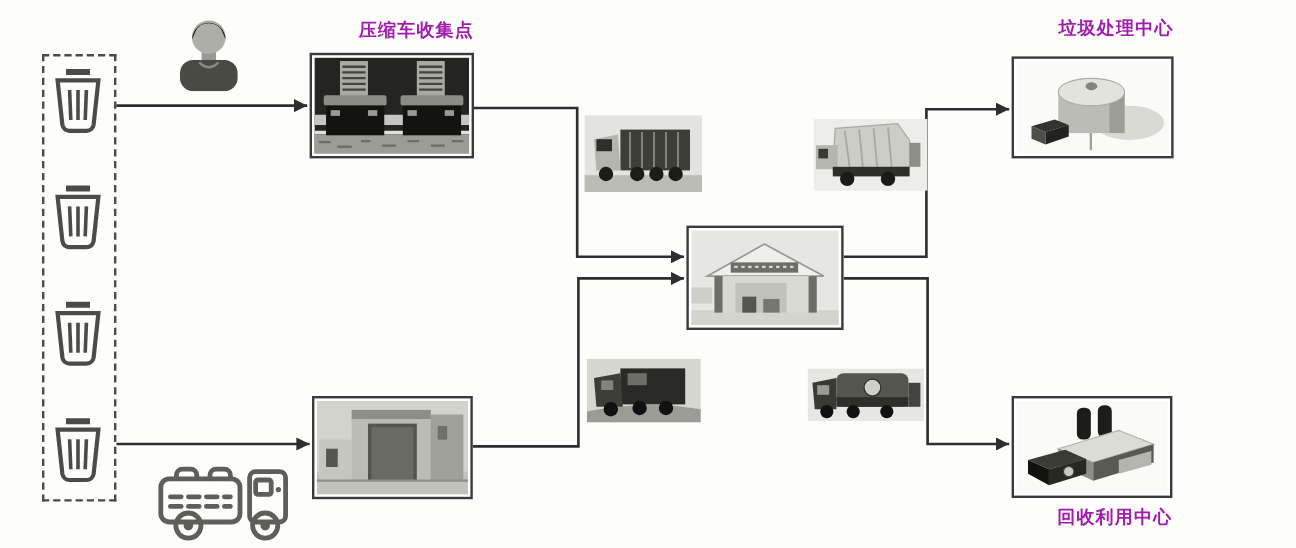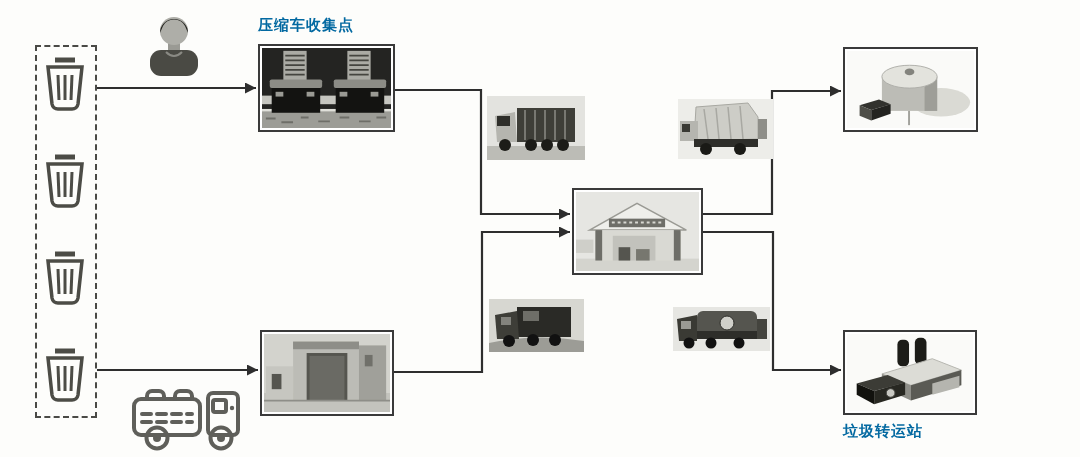--- a/index.html
+++ b/index.html
@@ -10,22 +10,22 @@
   }
   #connectors{position:absolute;left:0;top:0;z-index:1;}
   .node-box{
     position:absolute;box-sizing:border-box;border:2px solid #3a3a3a;
     background:#ffffff;padding:2px;z-index:2;
   }
   .node-box svg{display:block;width:100%;height:100%;}
   .photo{position:absolute;z-index:2;}
   .photo svg{display:block;width:100%;height:100%;}
   .diagram-label{
-    position:absolute;z-index:3;text-align:left;
-    font-weight:bold;font-size:15px;color:#0369a1;letter-spacing:1px;
+    position:absolute;z-index:3;text-align:right;
+    font-weight:bold;font-size:15px;color:#a21caf;letter-spacing:1px;
     font-family:Liberation Mono, monospace;
   }
   .dashed-group{
     position:absolute;left:35px;top:45px;width:62px;height:373px;
     border:2px dashed #4a4a46;box-sizing:border-box;z-index:2;background:transparent;
   }
   .bin{position:absolute;left:5px;width:46px;height:58px;}
   .bin svg{display:block;width:100%;height:100%;}
   .free-icon{position:absolute;z-index:2;}
   .free-icon svg{display:block;width:100%;height:100%;}
@@ -181,20 +181,21 @@
       <rect x="20" y="40" width="88" height="32" fill="#d9d9d3"></rect>
       <rect x="20" y="40" width="7" height="32" fill="#6e6e68"></rect>
       <rect x="101" y="40" width="7" height="32" fill="#6e6e68"></rect>
       <rect x="38" y="46" width="44" height="26" fill="#c2c2bc"></rect>
       <rect x="44" y="58" width="12" height="14" fill="#55554f"></rect>
       <rect x="62" y="60" width="14" height="12" fill="#77776f"></rect>
       <rect x="0" y="50" width="18" height="14" fill="#cfcfc9"></rect>
     </svg>
   </div>
 
+  <div class="diagram-label" style="left:843px;top:14px;width:135px">垃圾处理中心</div>
   <div class="node-box" style="left:843px;top:47px;width:135px;height:85px">
     <svg viewBox="0 0 131 81" preserveAspectRatio="none">
       <rect width="131" height="81" fill="#fafaf8"></rect>
       <ellipse cx="97" cy="54" rx="30" ry="15" fill="#dadad4"></ellipse>
       <rect x="36" y="27" width="57" height="36" fill="#bcbcb6"></rect>
       <rect x="80" y="27" width="13" height="36" fill="#9e9e98"></rect>
       <ellipse cx="64.5" cy="27" rx="28.5" ry="12" fill="#e3e3dd" stroke="#aeaea8" stroke-width="1"></ellipse>
       <ellipse cx="64.5" cy="22" rx="5" ry="3.5" fill="#83837d"></ellipse>
       <rect x="63" y="63" width="2" height="15" fill="#a2a29c"></rect>
       <polygon points="13,57 33,51 45,56 25,62" fill="#32322e"></polygon>
@@ -211,21 +212,21 @@
       <polygon points="36,42 88,26 118,38 66,54" fill="#dcdcd6" stroke="#b5b5af" stroke-width="1"></polygon>
       <polygon points="66,54 118,38 118,54 66,70" fill="#5a5a54"></polygon>
       <polygon points="36,42 66,54 66,70 36,56" fill="#8e8e88"></polygon>
       <polygon points="88,52 116,44 116,56 88,64" fill="#b5b5af"></polygon>
       <polygon points="10,52 42,43 60,51 28,60" fill="#3c3c36"></polygon>
       <polygon points="10,52 28,60 28,74 10,64" fill="#12120e"></polygon>
       <polygon points="28,60 60,51 60,64 28,74" fill="#282822"></polygon>
       <circle cx="45" cy="62" r="4.5" fill="#c9c9c3" stroke="#44443f"></circle>
     </svg>
   </div>
-  <div class="diagram-label" style="left:843px;top:422px;width:134px">垃圾转运站</div>
+  <div class="diagram-label" style="left:843px;top:422px;width:134px">回收利用中心</div>
 
   <div class="photo" style="left:487px;top:96px;width:98px;height:64px">
     <svg viewBox="0 0 98 64" preserveAspectRatio="none">
       <rect width="98" height="64" fill="#e3e3df"></rect>
       <rect y="50" width="98" height="14" fill="#bcbcb6"></rect>
       <rect x="30" y="12" width="58" height="34" fill="#3e3e38"></rect>
       <path d="M38,14 v30 M48,14 v30 M58,14 v30 M68,14 v30 M78,14 v30" stroke="#8a8a84" stroke-width="1.5"></path>
       <polygon points="8,20 28,16 30,46 10,46" fill="#b5b5af"></polygon>
       <rect x="10" y="20" width="13" height="10" fill="#2e2e2a"></rect>
       <circle cx="18" cy="49" r="6" fill="#1c1c18"></circle>

